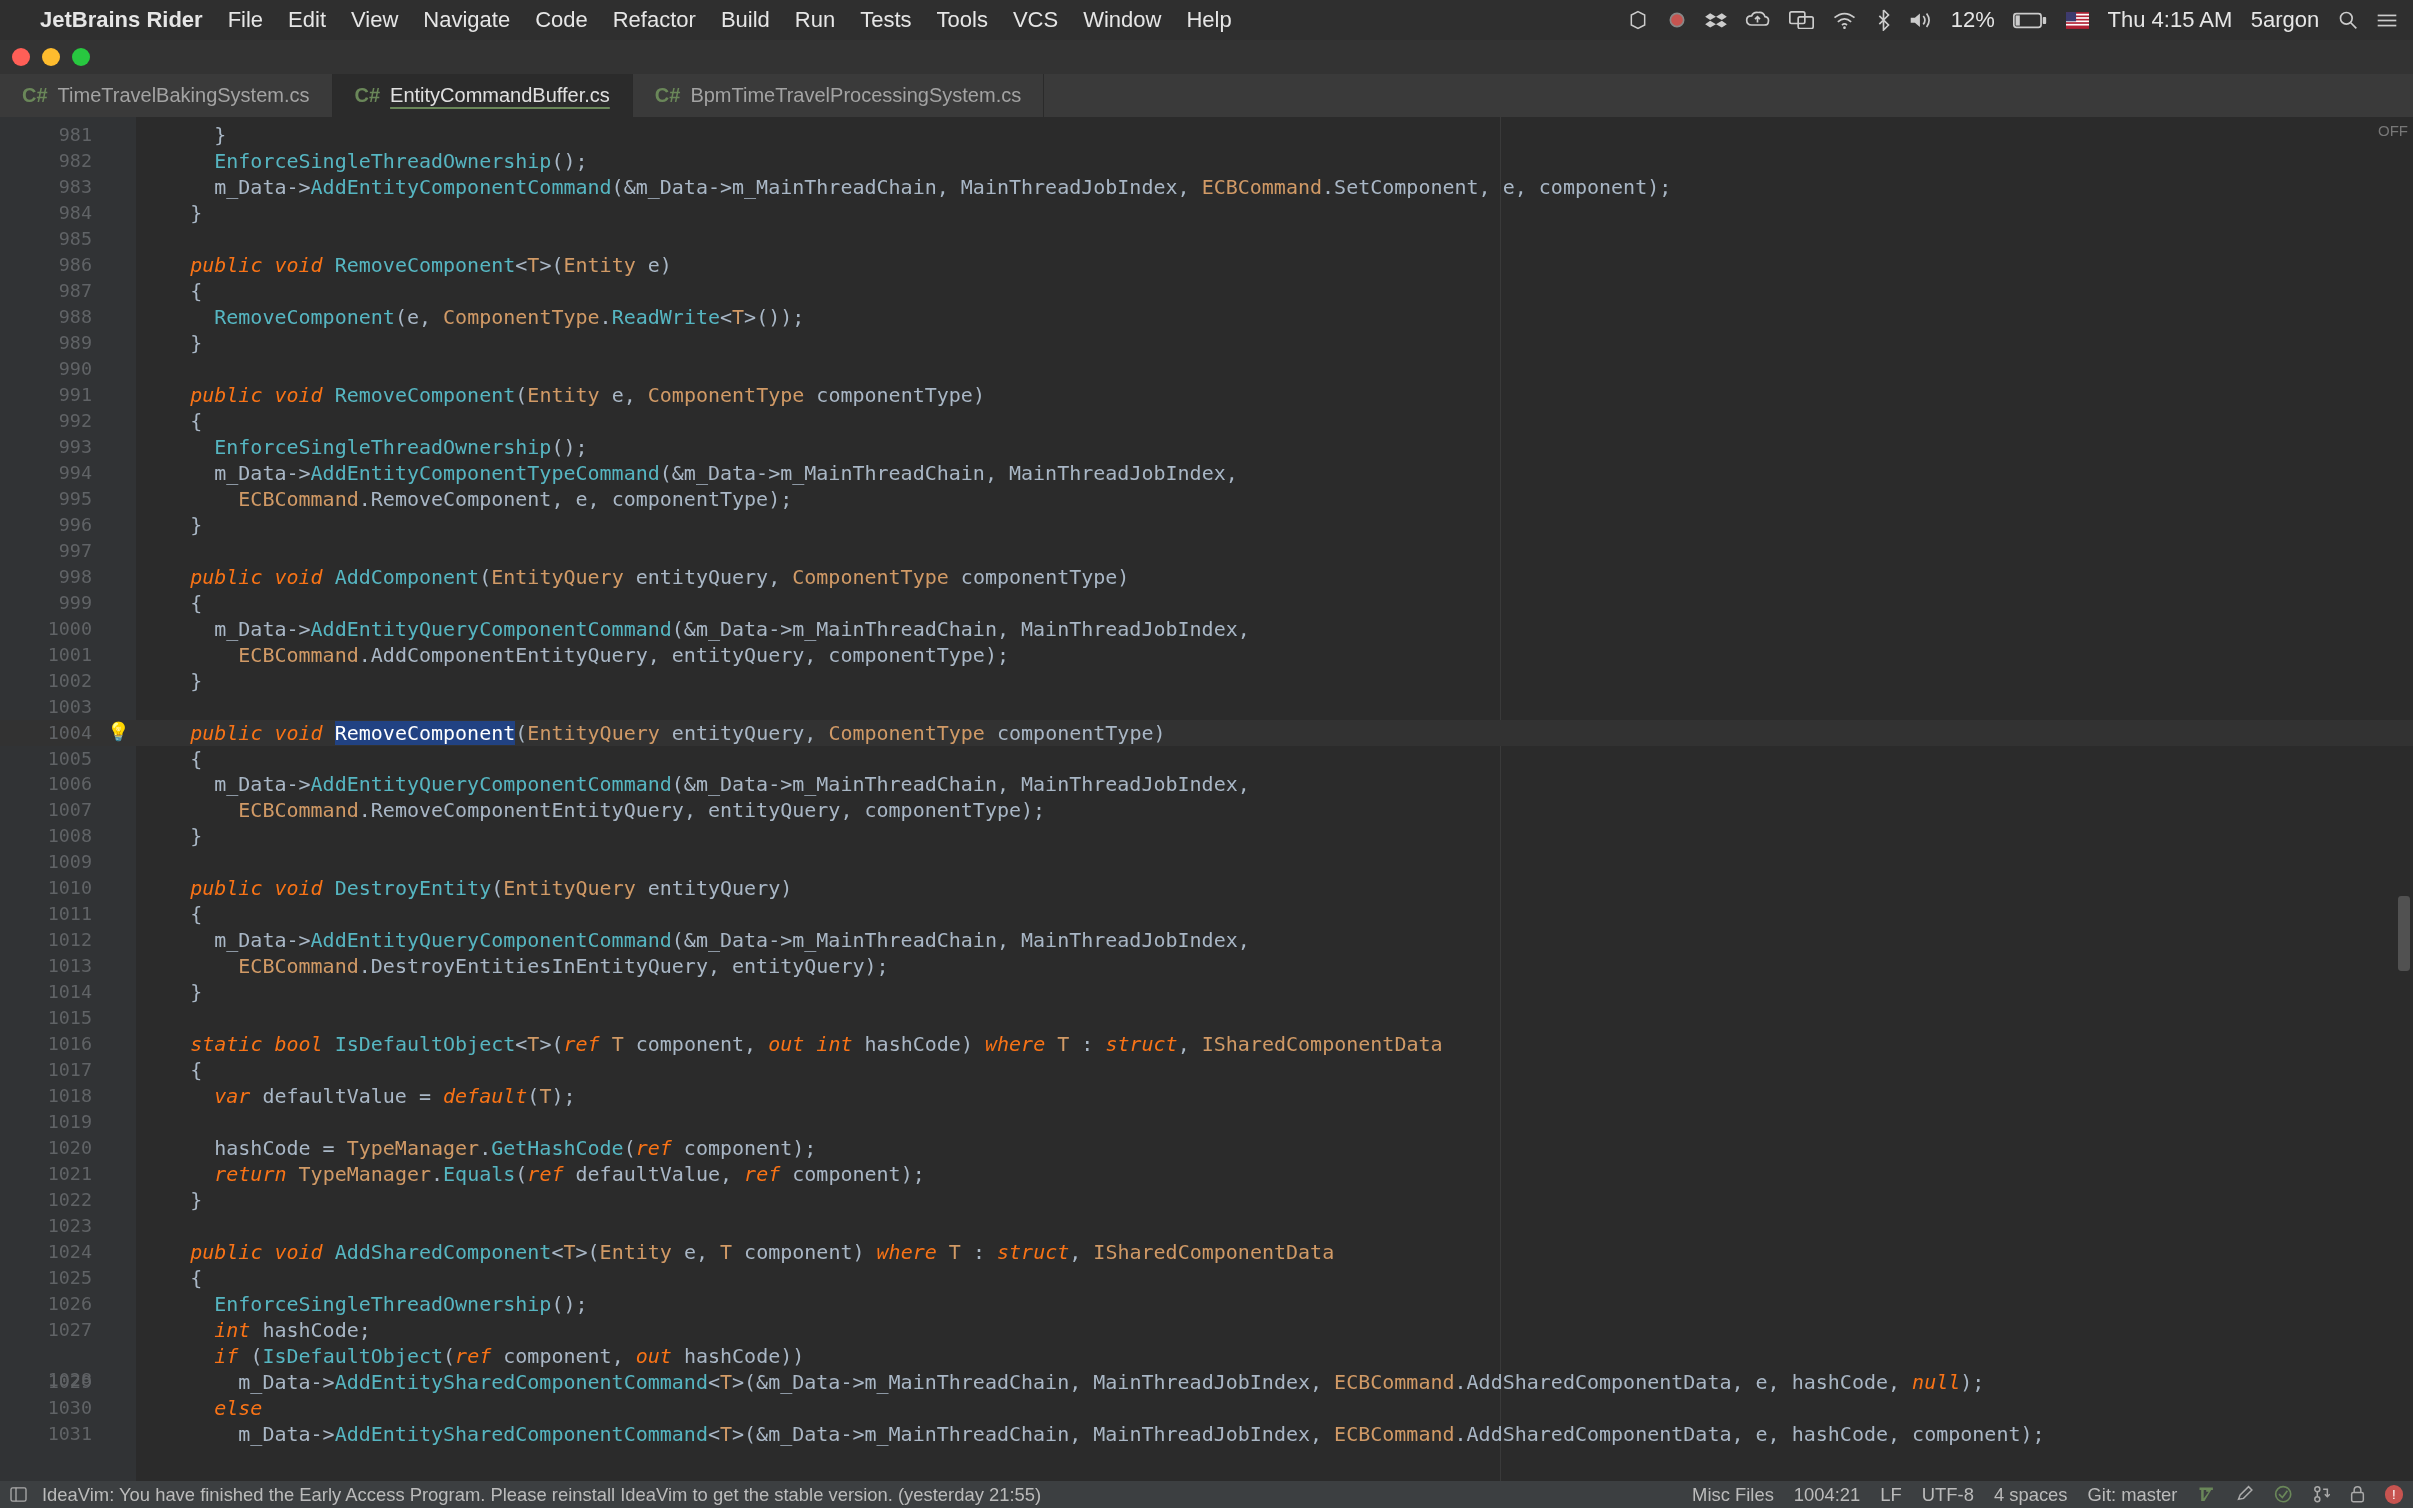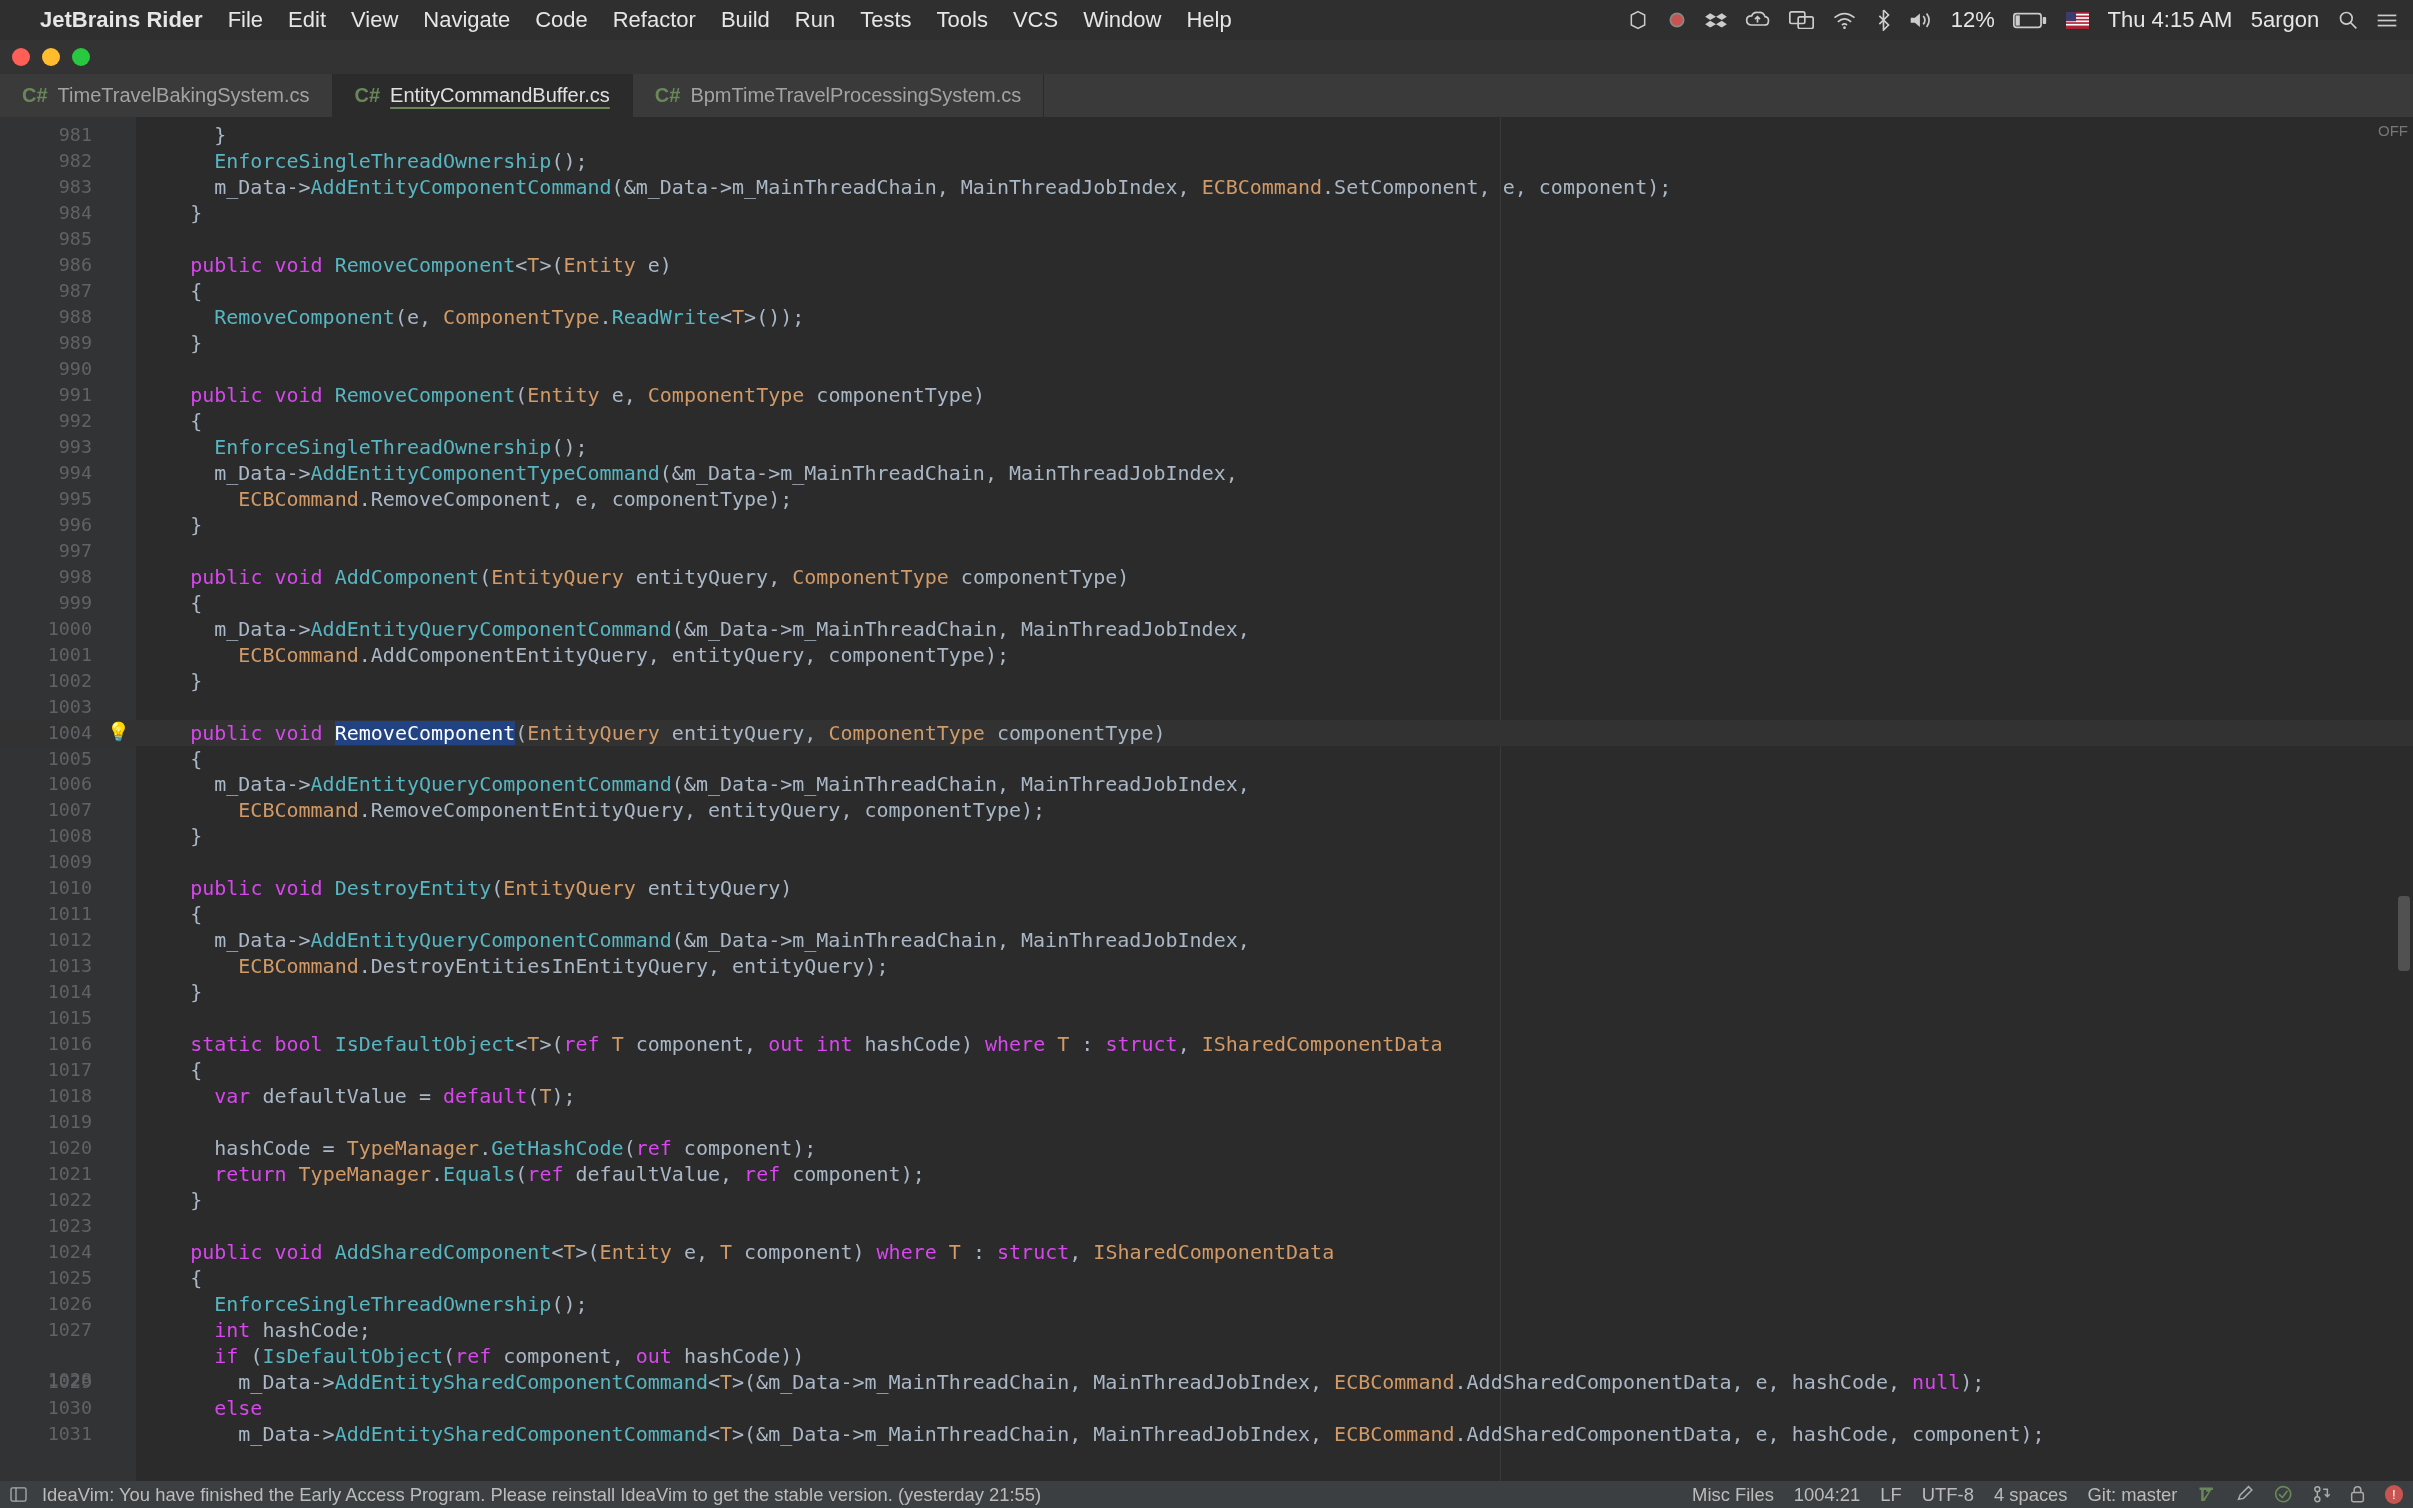--- a/index.html
+++ b/index.html
@@ -23,21 +23,21 @@
 .tab.inactive .lbl { color: #a3a3a3; }
 .csh { color: #6a8759; font-weight: 600; }
 .editor { position: absolute; top: 117px; bottom: 27px; left: 0; right: 0; background: #2b2b2b; }
 .gutter { position: absolute; left: 0; top: 0; bottom: 0; width: 101px; background: #313335; }
 .gut-ext { position: absolute; left: 101px; top: 0; bottom: 0; width: 35px; background: #313335; }
 .code { position: absolute; left: 142px; right: 20px; top: 0; bottom: 0; font-family: "Menlo", "Consolas", monospace; font-size: 20px; line-height: 26px; white-space: pre; color: #a9b7c6; }
 .line { height: 26px; }
 .ln { position: absolute; left: 0; width: 92px; text-align: right; color: #606366; font-family: "Menlo", monospace; font-size: 18.4px; line-height: 26px; }
 .bulb { position: absolute; left: 107px; width: 22px; height: 22px; color: #bba24a; font-size: 18.4px; text-align: center; }
 .hl-line { position: absolute; left: 0; right: 0; height: 26px; background: #323232; }
-.kw { color: #d946ef; }
+.kw { color: #f97316; font-style: italic; }
 .mth { color: #56b6c2; }
 .typ { color: #d19a66; }
 .id { color: #a9b7c6; }
 .sel { background: #214283; color: #fff; }
 .cls { color: #d19a66; }
 .inspect { position: absolute; top: 5px; right: 5px; font-size: 15px; color: #777; }
 .mini { position: absolute; right: 3.4px; top: 50px; bottom: 34px; width: 11.7px; }
 .mini .thumb { position: absolute; right: 0; top: 729px; width: 11.7px; height: 75px; background: rgba(255,255,255,0.18); border-radius: 3.4px; }
 .vrule { position: absolute; top: 0; bottom: 0; left: 1500px; width: 0.8px; background: #3a3a3a; }
 .statusbar { position: absolute; left: 0; right: 0; bottom: 0; height: 27px; background: #3c3f41; display: flex; align-items: center; font-size: 18.4px; color: #bbb; padding: 0 10px; gap: 15px; }

